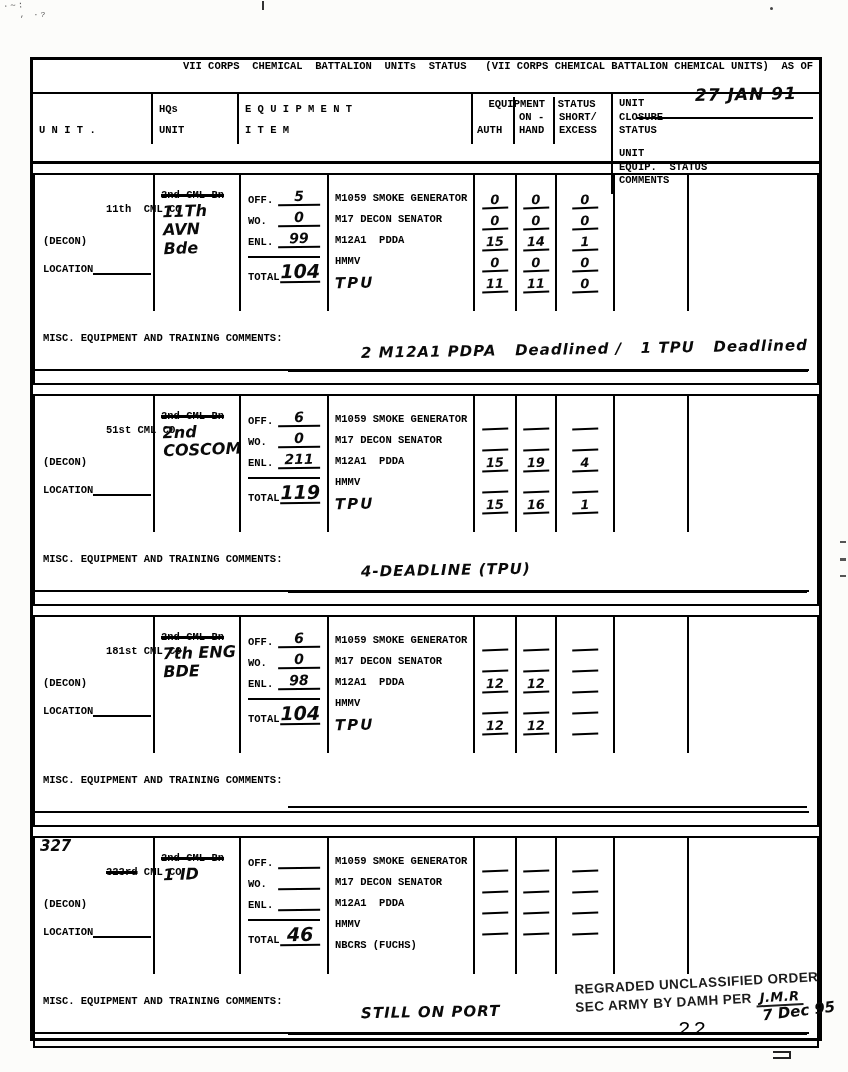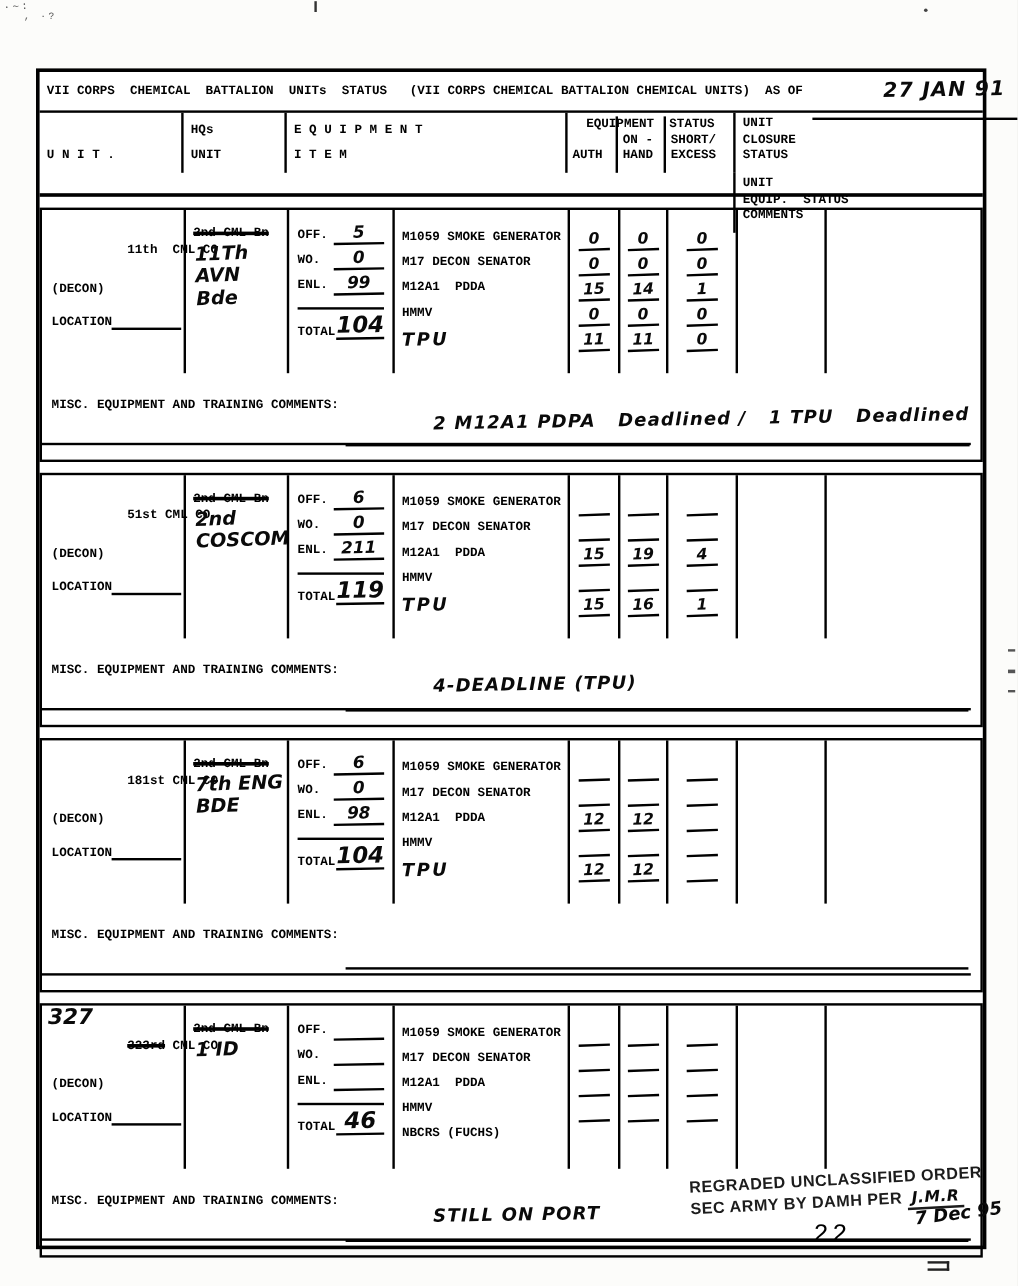--- a/index.html
+++ b/index.html
@@ -11,22 +11,22 @@
   }
   
   .doc {
     position: absolute; left: 30px; top: 57px; width: 792px; height: 984px;
     border: 3px solid #000; background: #fff;
     display: flex; flex-direction: column;
   }
   
   .title-row {
     height: 34px; border-bottom: 2px solid #000;
-    display: flex; align-items: center; padding: 0 6px;
-    font-weight: bold; font-size: 10.5px; white-space: pre;
+    display: flex; align-items: flex-end; padding: 0 6px;
+    font-weight: bold; font-size: 10.5px; white-space: pre; flex-direction: column;
   }
   .date-hw {
     margin-left: 8px; border-bottom: 2px solid #000;
     padding: 0 16px 1px 8px;
   }
   .hw {
     font-family: "DejaVu Sans", sans-serif; font-style: italic; font-weight: 700;
     color: #0a0a0a;
   }
   .date-hw .hw { font-size: 17px; display: inline-block; transform: rotate(-1deg); letter-spacing: 1px; }
@@ -55,29 +55,29 @@
   .section { border: 2px solid #000; margin: 9px 0 0 0; display: flex; flex-direction: column; }
   .section:last-child { flex: 1; }
   .unit-row { height: 136px; font-size: 10.5px; font-weight: bold; }
   .unit-row > div { border-left: 2px solid #000; position: relative; }
   .unit-row > div:first-child { border-left: none; }
   
   .c-unit { padding: 16px 2px 0 8px; }
   .unit-name, .unit-type { white-space: pre; }
   .unit-type { margin-top: 8px; }
   .strike { text-decoration: line-through; text-decoration-thickness: 2.5px; }
-  .f-name-hw { position: absolute; top: -1px; left: 5px; font-size: 18px; }
+  .f-name-hw { position: absolute; top: -1px; left: 5px; font-size: 15px; }
   .loc-line { position: absolute; bottom: 36px; left: 8px; display: flex; align-items: flex-end; }
   .loc-underline { display: inline-block; width: 58px; border-bottom: 2px solid #000; height: 10px; }
   
   .c-hqs { padding: 14px 2px 0 6px; }
   .f-hqs-hw { font-size: 16px; line-height: 1.15; margin: 1px 0 0 2px; transform: rotate(-2deg); }
   
   .c-pers { padding: 10px 7px 0 7px; }
-  .p-row { display: flex; justify-content: space-between; align-items: center; height: 21px; }
+  .p-row { display: flex; justify-content: space-between; align-items: flex-end; height: 21px; }
   .p-lab { white-space: pre; }
   .p-val { width: 42px; text-align: center; border-bottom: 2px solid #000; font-size: 14px; line-height: 15px; min-height: 17px; transform: rotate(-1deg); }
   .p-sep { border-top: 2px solid #000; margin: 8px 0 4px 0; }
   .p-total-row { display: flex; justify-content: space-between; align-items: flex-end; }
   .p-val-total { font-size: 19px; line-height: 19px; min-height: 21px; }
   
   .c-equip { padding: 13px 1px 0 6px; }
   .eq-row { height: 21px; line-height: 20px; white-space: pre; }
   .eq-row.eq-hw { font-size: 15px; letter-spacing: 2px; transform: rotate(-1deg); }
   

